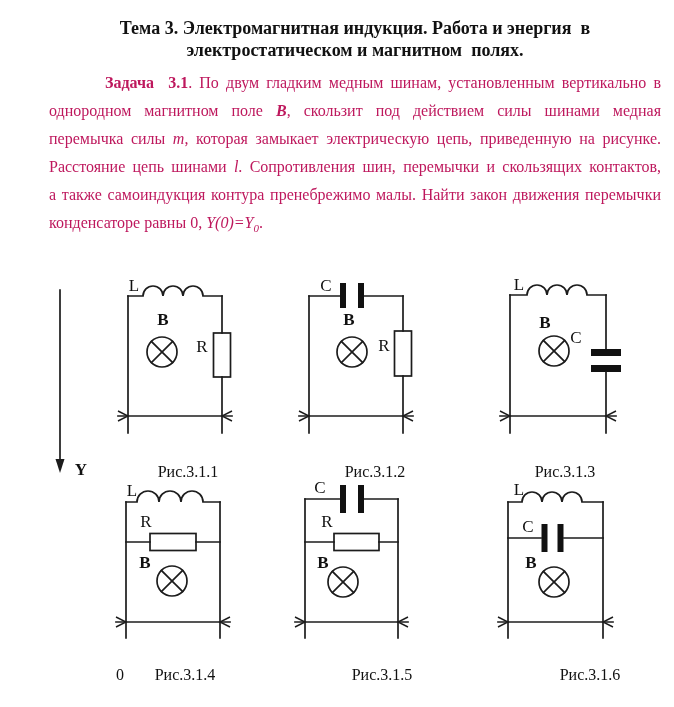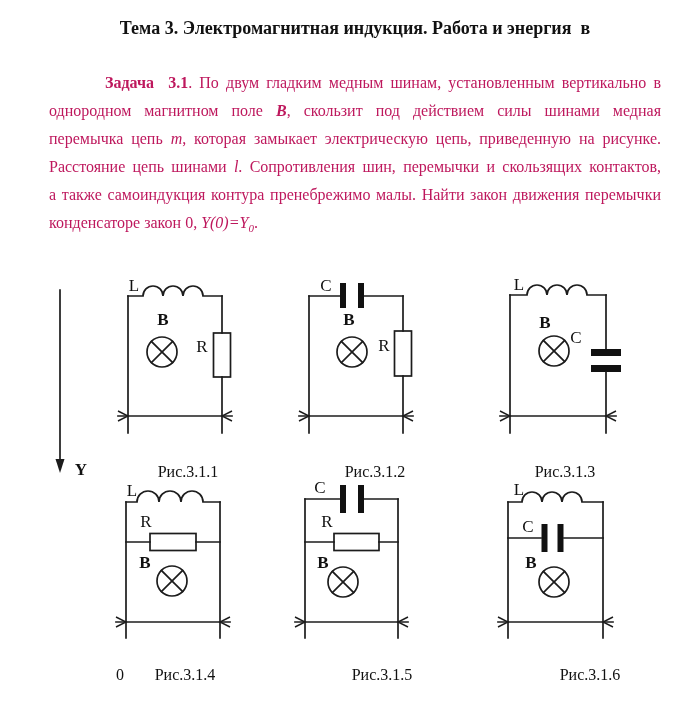--- a/index.html
+++ b/index.html
@@ -25,29 +25,30 @@
   svg text.caption{font-size:16px;}
   .yhead{fill:#1c1c1c;stroke:none;}
 </style>
 </head>
 <body>
 
 <div class="page">
 
   <div class="title">
     <div>Тема 3. Электромагнитная индукция. Работа и энергия&nbsp; в</div>
+    <div>электростатическом и магнитном&nbsp; полях.</div>
   </div>
 
   <div class="para">
     <div class="pline indent"><span class="b">Задача&nbsp; 3.1</span><span>. По двум гладким медным шинам, установленным вертикально в</span></div>
     <div class="pline"><span>однородном магнитном поле </span><span class="bi">B</span><span>, скользит под действием силы шинами медная</span></div>
-    <div class="pline"><span>перемычка цепь </span><span class="i">m</span><span>, которая замыкает электрическую цепь, приведенную на рисунке.</span></div>
+    <div class="pline"><span>перемычка силы </span><span class="i">m</span><span>, которая замыкает электрическую цепь, приведенную на рисунке.</span></div>
     <div class="pline"><span>Расстояние цепь шинами </span><span class="i">l</span><span>. Сопротивления шин, перемычки и скользящих контактов,</span></div>
     <div class="pline"><span>а также самоиндукция контура пренебрежимо малы. Найти закон движения перемычки</span></div>
-    <div class="pline last"><span>конденсаторе закон 0, </span><span class="i">Y(0)=Y</span><span class="sub">0</span><span>.</span></div>
+    <div class="pline last"><span>конденсаторе равны 0, </span><span class="i">Y(0)=Y</span><span class="sub">0</span><span>.</span></div>
   </div>
 
   <svg class="fig" width="674" height="437" viewBox="0 270 674 437">
 
     <g>
       <line class="wire" x1="60" y1="290" x2="60" y2="463"></line>
       <polygon class="yhead" points="60,473 55.5,459 64.5,459"></polygon>
     </g>
     <text class="bold" x="81" y="475">Y</text>
 

